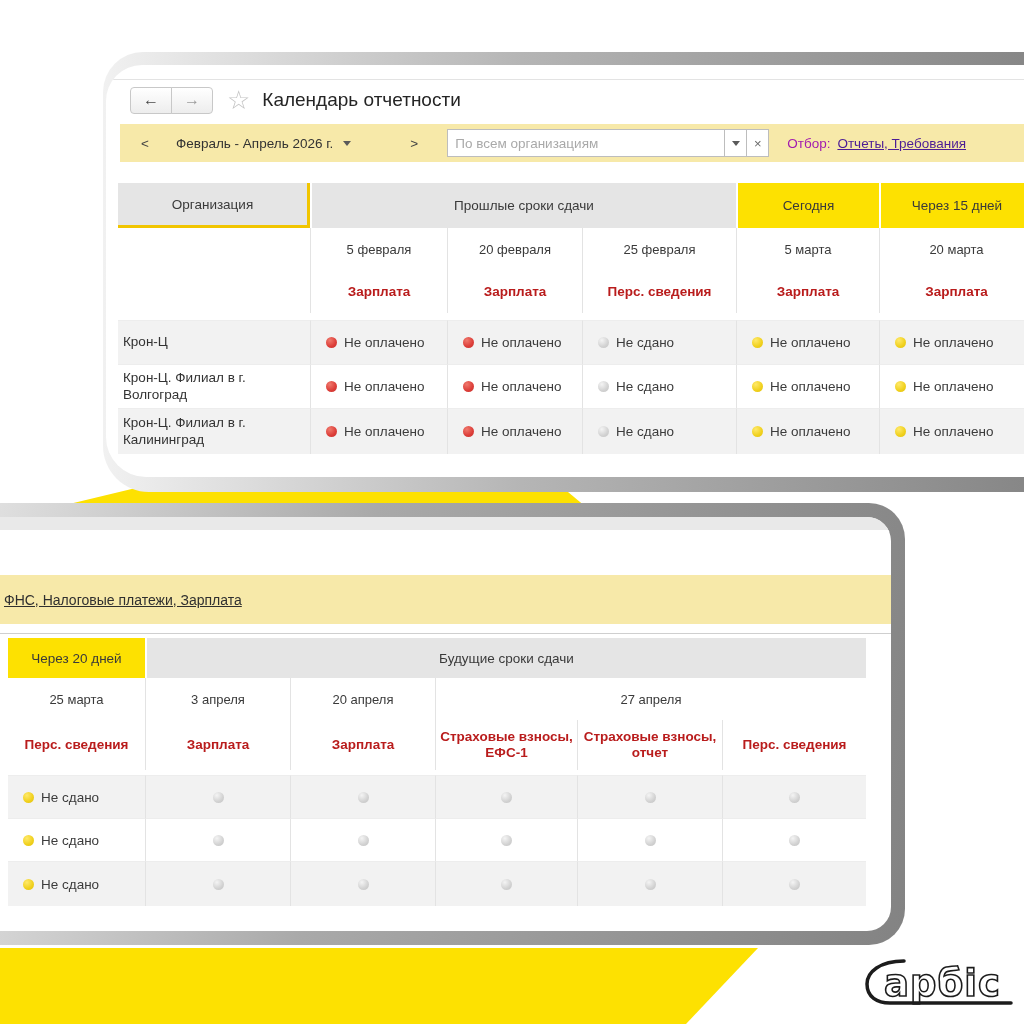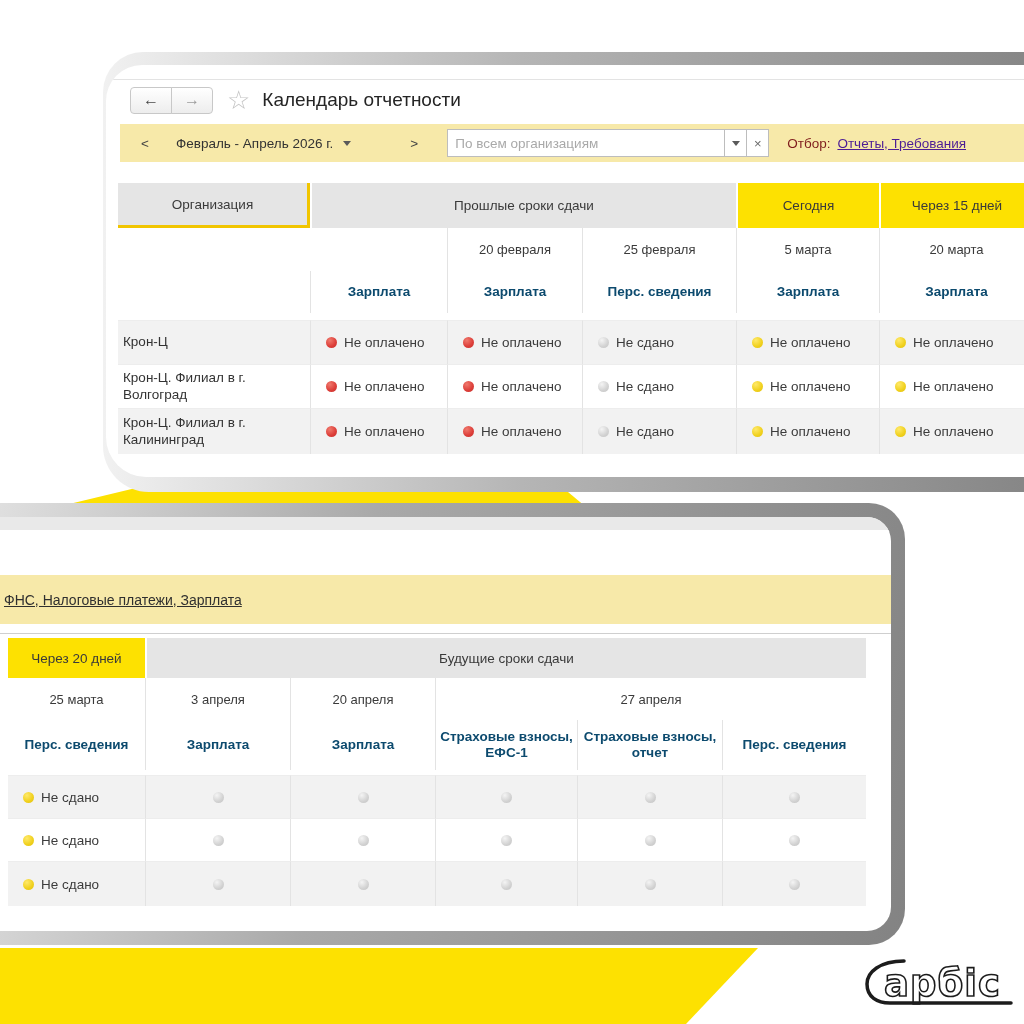--- a/index.html
+++ b/index.html
@@ -35,36 +35,36 @@
   .period{margin-left:24px;cursor:pointer;display:flex;align-items:center;gap:10px;color:#333;}
   .caret{width:0;height:0;border-left:4px solid transparent;border-right:4px solid transparent;
          border-top:5px solid #5a5a5a;display:inline-block;}
   .next-arrow{margin-left:56px;}
   .combo{margin-left:26px;display:flex;align-items:stretch;height:28px;}
   .combo input{width:262px;border:1px solid #bdbdbd;padding:0 7px;font-size:13.5px;
          font-family:"Liberation Sans",sans-serif;color:#333;outline:none;}
   .combo input::placeholder{color:#a9a9a9;}
   .combo-btn{width:23px;border:1px solid #bdbdbd;margin-left:-1px;background:#fff;display:flex;
          align-items:center;justify-content:center;font-size:13px;color:#6a6a6a;padding:0;cursor:pointer;}
-  .filter-label{margin-left:18px;color:#7f1d1d;}
+  .filter-label{margin-left:18px;color:#a21caf;}
   .filter-link{margin-left:7px;color:#4c1d95;text-decoration:underline;cursor:pointer;white-space:nowrap;}
 
   
   .ttable{display:grid;grid-template-columns:192px 137px 135px 154px 143px 1fr;
           grid-template-rows:45px 43px 42px 7px 44px 44px 46px;margin-left:12px;margin-top:21px;font-size:13px;}
   .btable{display:grid;grid-template-columns:137px 145px 145px 142px 145px 1fr;
           grid-template-rows:40px 42px 50px 5px 43px 43px 45px;margin:4px 25px 0 8px;font-size:13px;}
   .gh{background:#e5e5e5;display:flex;align-items:center;justify-content:center;font-size:13.5px;
       border-left:2px solid #fff;}
   .gh-y{background:#fde101;}
   .h-org{grid-column:1;grid-row:1;border-left:none;border-right:3px solid #f1c500;border-bottom:3px solid #f1c500;}
   .org-body{grid-column:1;grid-row:2/4;background:#fff;}
   .dt,.tp{display:flex;align-items:center;justify-content:center;background:#fff;border-left:1px solid #e3e3e3;
       text-align:center;}
-  .tp{font-weight:bold;font-size:13.5px;line-height:1.15;color:#0c4a6e;}
+  .tp{font-weight:bold;font-size:13.5px;line-height:1.15;color:#b91c1c;}
   .cell{display:flex;align-items:center;gap:7px;padding-left:15px;border-left:1px solid #e3e3e3;
       border-top:1px solid #ededed;}
   .ecell{display:flex;align-items:center;justify-content:center;border-left:1px solid #e3e3e3;
       border-top:1px solid #ededed;}
   .orgcell{display:flex;align-items:center;padding-left:5px;border-top:1px solid #ededed;line-height:1.25;
       font-size:13.5px;color:#333;}
   .stripe-a{background:#f2f2f2;}
   .stripe-b{background:#ffffff;}
   .dot{width:11px;height:11px;border-radius:50%;flex:0 0 auto;}
   .dot-red{background:radial-gradient(circle at 35% 30%,#f0796d,#dc3d38 60%,#c53632);}
@@ -129,20 +129,21 @@
         <a class="filter-link">Отчеты, Требования</a>
       </div>
 
       <div class="ttable">
         <div class="gh h-org" style="grid-column:1;grid-row:1;">Организация</div>
         <div class="gh gh-y" style="grid-column:5;grid-row:1;">Сегодня</div>
         <div class="gh" style="grid-column:2/5;grid-row:1;">Прошлые сроки сдачи</div>
         <div class="gh gh-y" style="grid-column:6;grid-row:1;">Через 15 дней</div>
 
         <div class="org-body"></div>
+        <div class="dt" style="grid-column:2;grid-row:2;">5 февраля</div>
         <div class="dt" style="grid-column:3;grid-row:2;">20 февраля</div>
         <div class="dt" style="grid-column:4;grid-row:2;">25 февраля</div>
         <div class="dt" style="grid-column:5;grid-row:2;">5 марта</div>
         <div class="dt" style="grid-column:6;grid-row:2;">20 марта</div>
         <div class="tp" style="grid-column:2;grid-row:3;">Зарплата</div>
         <div class="tp" style="grid-column:3;grid-row:3;">Зарплата</div>
         <div class="tp" style="grid-column:4;grid-row:3;">Перс. сведения</div>
         <div class="tp" style="grid-column:5;grid-row:3;">Зарплата</div>
         <div class="tp" style="grid-column:6;grid-row:3;">Зарплата</div>
 

